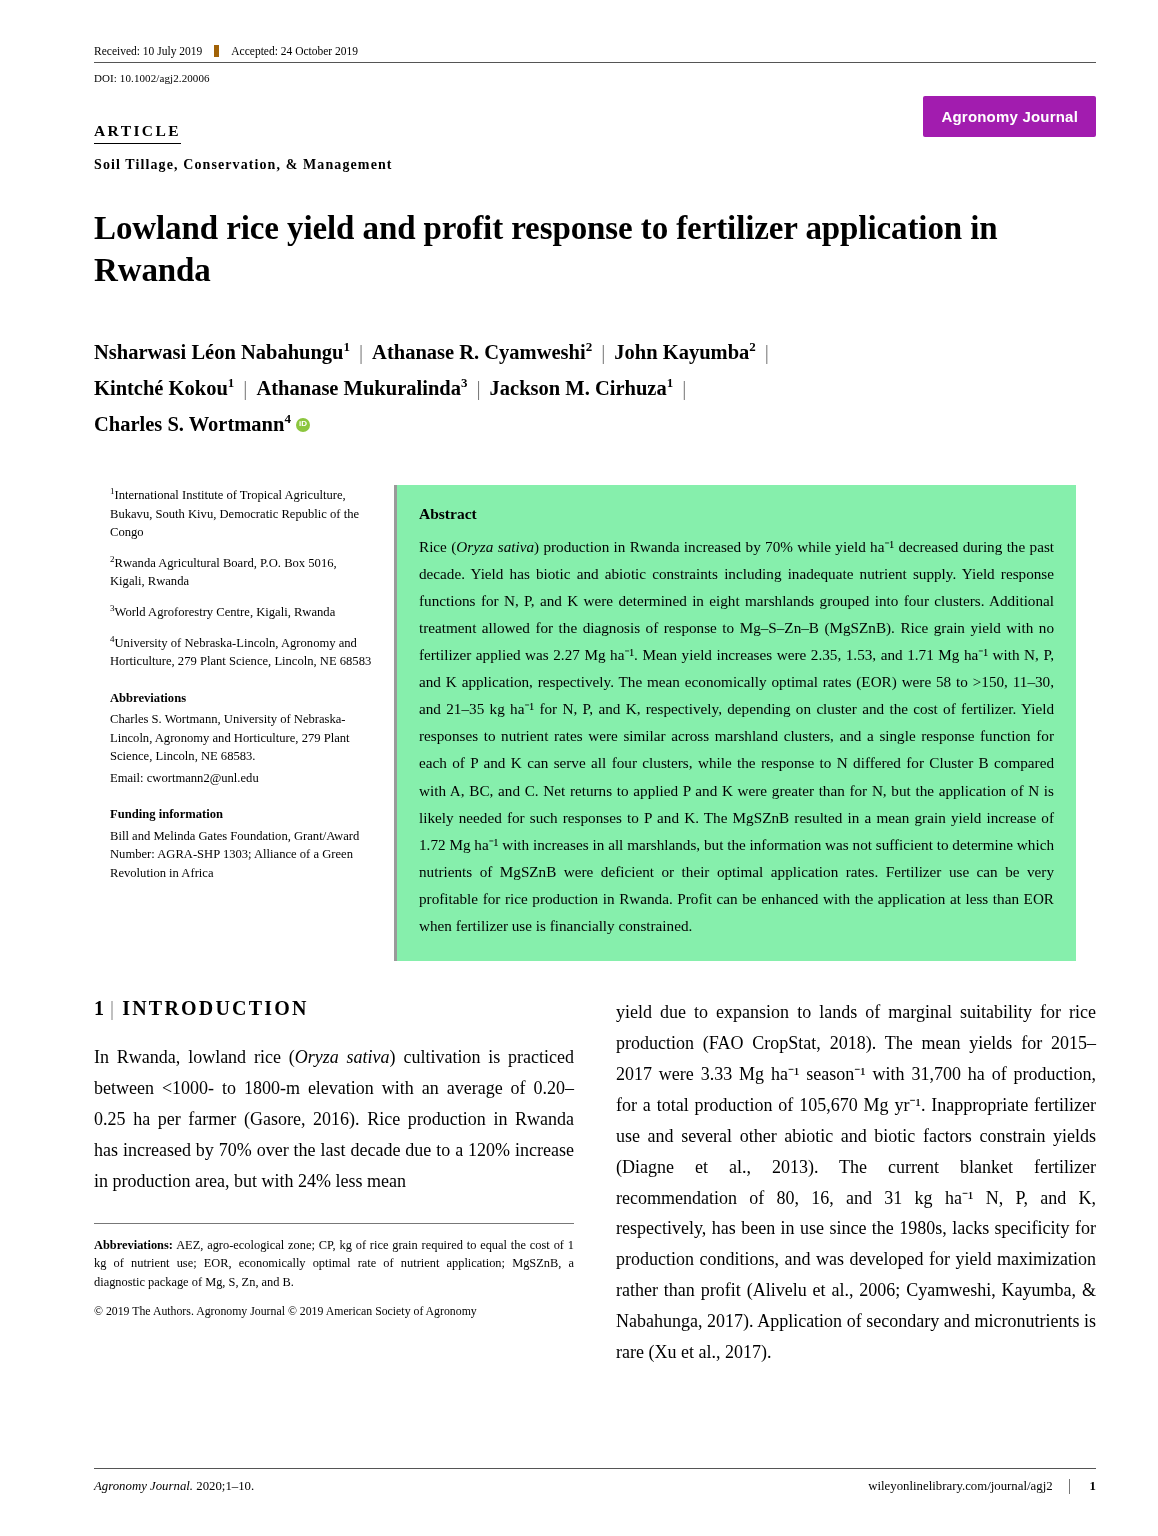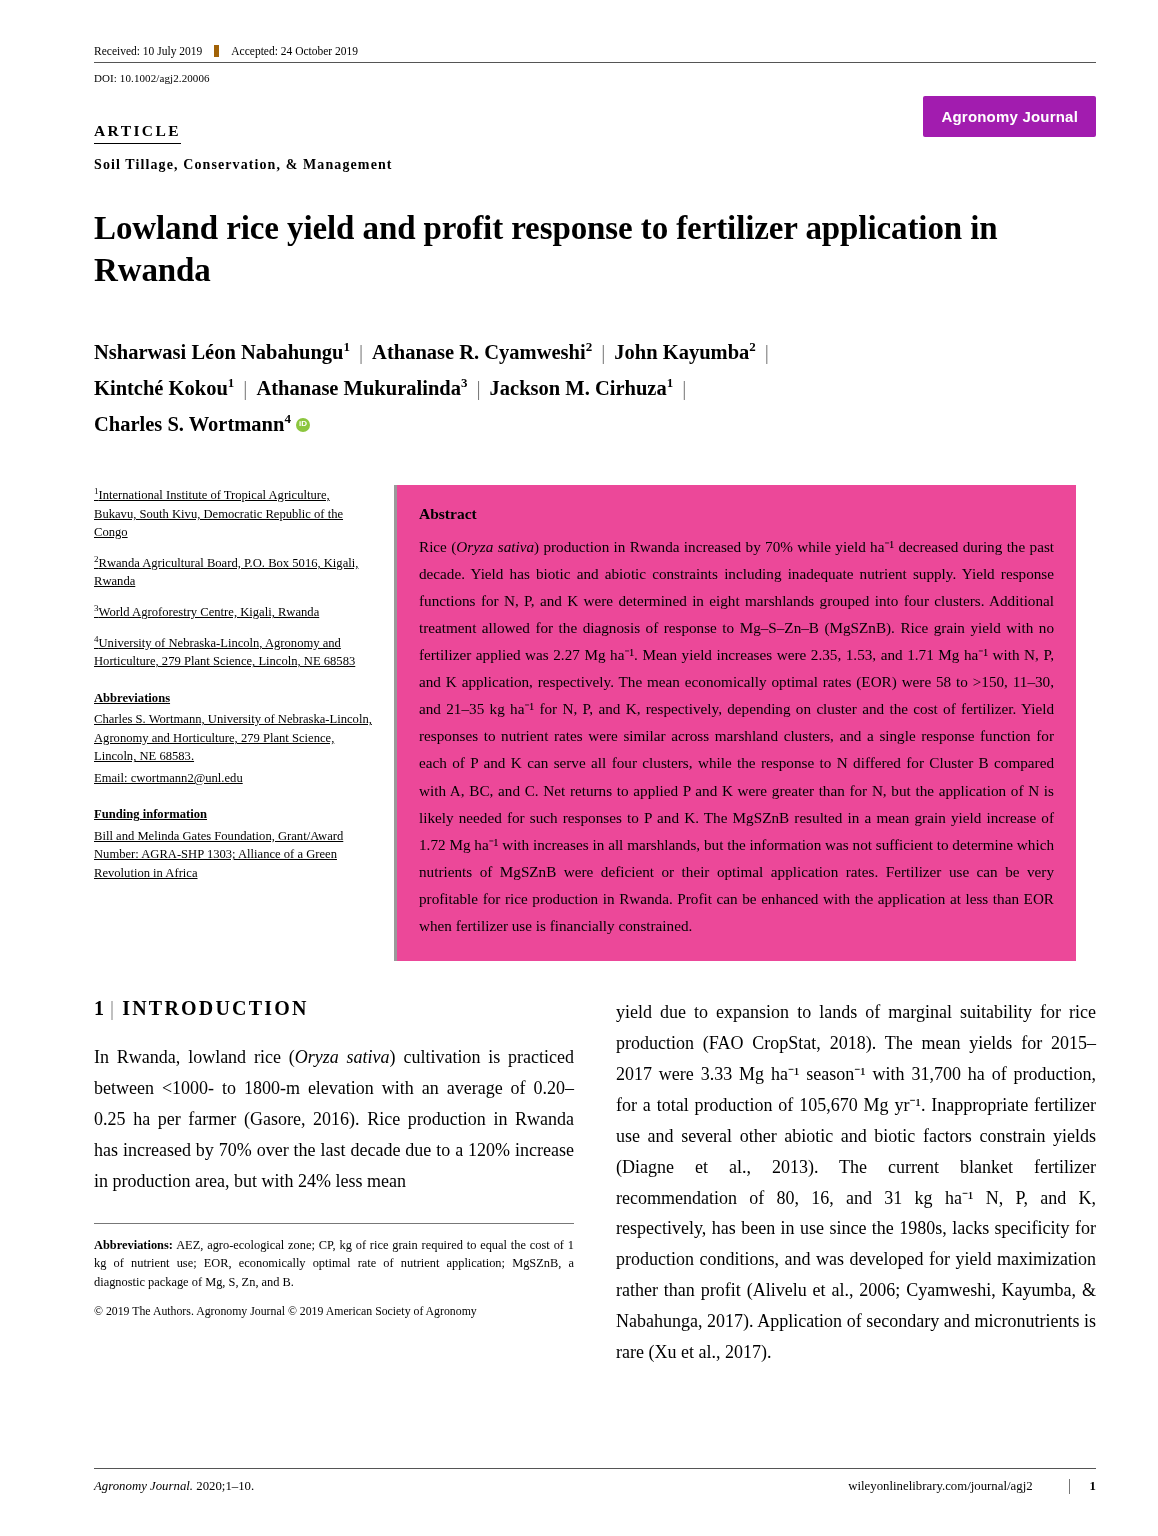--- a/index.html
+++ b/index.html
@@ -134,31 +134,31 @@
     width: 1002px;
   }
   .affil-col {
     width: 300px;
     font-family: "Liberation Serif", serif;
     font-size: 12.6px;
     line-height: 1.47;
     padding-right: 20px;
     box-sizing: border-box;
   }
-  .affil-col p { margin: 0 0 11px 0; text-decoration: underline; }
+  .affil-col p { margin: 0 0 11px 16px; }
   .affil-col sup { font-size: 9px; vertical-align: super; }
   .affil-col .head {
     font-weight: bold;
     margin-top: 18px;
     margin-bottom: 3px;
   }
 
   .abstract-box {
     width: 682px;
-    background: #ec4899;
+    background: #86efac;
     border-left: 3px solid #9a9a9a;
     box-sizing: border-box;
     padding: 20px 22px 22px 22px;
   }
   .abstract-title {
     font-family: "Liberation Serif", serif;
     font-weight: bold;
     font-size: 15.5px;
     margin-bottom: 10px;
   }
@@ -216,21 +216,21 @@
     right: 78px;
     bottom: 42px;
     border-top: 1px solid #555;
     padding-top: 10px;
     display: flex;
     justify-content: space-between;
     align-items: baseline;
     font-size: 12.8px;
   }
   .footer i { font-style: italic; }
-  .footer-right { display: flex; align-items: flex-end; gap: 36px; }
+  .footer-right { display: flex; align-items: flex-end; gap: 16px; }
   .footer-right .divider {
     border-left: 1px solid #777;
     padding-left: 20px;
     font-weight: bold;
   }
 </style>
 </head>
 <body>
 
 <div class="page">

